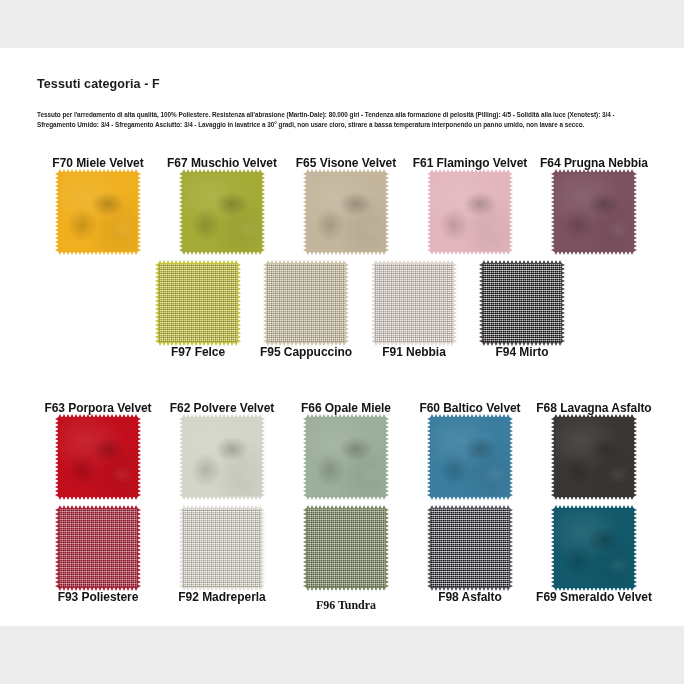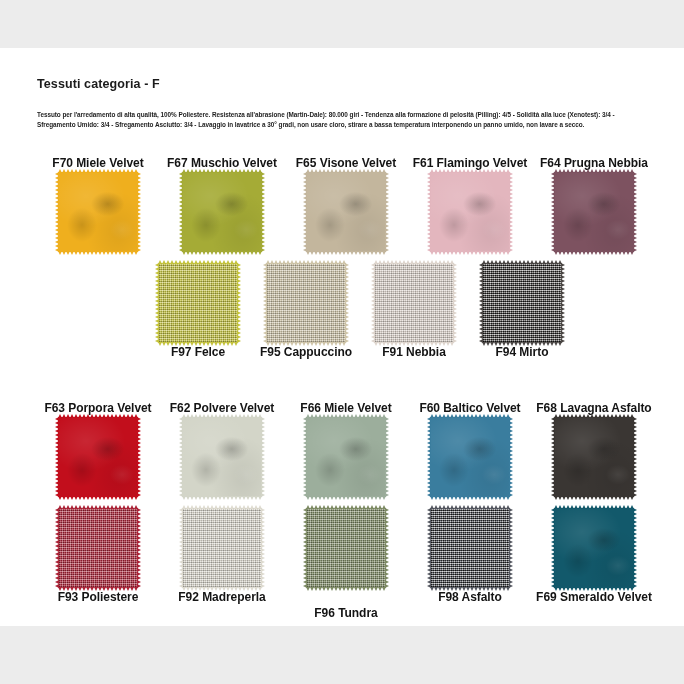--- a/index.html
+++ b/index.html
@@ -439,21 +439,21 @@
                 </svg>
               </div>
               <div class="zig right">
                 <svg preserveAspectRatio="none" viewBox="0 0 4 80" width="100%" height="100%" style="transform: scaleX(-1); display: block;">
                   <path d="M4 0 L0 2 L4 4 L0 6 L4 8 L0 10 L4 12 L0 14 L4 16 L0 18 L4 20 L0 22 L4 24 L0 26 L4 28 L0 30 L4 32 L0 34 L4 36 L0 38 L4 40 L0 42 L4 44 L0 46 L4 48 L0 50 L4 52 L0 54 L4 56 L0 58 L4 60 L0 62 L4 64 L0 66 L4 68 L0 70 L4 72 L0 74 L4 76 L0 78 L4 80 Z" fill="#d3d5c8"></path>
                 </svg>
               </div>
             </div>
           </div>
           <div class="cell" style="left: 283px;">
-            <div class="label" style="margin-bottom: 3px;">F66 Miele Velvet</div>
+            <div class="label" style="margin-bottom: 3px;">F66 Opale Miele</div>
             <div class="swatch-wrap">
               <div class="swatch" style="background: rgb(156, 174, 156);"></div>
               <div class="sheen"></div>
               <div class="mottle"></div>
               <div class="zig top">
                 <svg preserveAspectRatio="none" viewBox="0 0 80 4" width="100%" height="100%" style="display: block;">
                   <path d="M0 4 L2 0 L4 4 L6 0 L8 4 L10 0 L12 4 L14 0 L16 4 L18 0 L20 4 L22 0 L24 4 L26 0 L28 4 L30 0 L32 4 L34 0 L36 4 L38 0 L40 4 L42 0 L44 4 L46 0 L48 4 L50 0 L52 4 L54 0 L56 4 L58 0 L60 4 L62 0 L64 4 L66 0 L68 4 L70 0 L72 4 L74 0 L76 4 L78 0 L80 4 Z" fill="#9cae9c"></path>
                 </svg>
               </div>
               <div class="zig bottom">
@@ -603,21 +603,21 @@
                 <svg preserveAspectRatio="none" viewBox="0 0 4 80" width="100%" height="100%" style="display: block;">
                   <path d="M4 0 L0 2 L4 4 L0 6 L4 8 L0 10 L4 12 L0 14 L4 16 L0 18 L4 20 L0 22 L4 24 L0 26 L4 28 L0 30 L4 32 L0 34 L4 36 L0 38 L4 40 L0 42 L4 44 L0 46 L4 48 L0 50 L4 52 L0 54 L4 56 L0 58 L4 60 L0 62 L4 64 L0 66 L4 68 L0 70 L4 72 L0 74 L4 76 L0 78 L4 80 Z" fill="#7d8a63"></path>
                 </svg>
               </div>
               <div class="zig right">
                 <svg preserveAspectRatio="none" viewBox="0 0 4 80" width="100%" height="100%" style="transform: scaleX(-1); display: block;">
                   <path d="M4 0 L0 2 L4 4 L0 6 L4 8 L0 10 L4 12 L0 14 L4 16 L0 18 L4 20 L0 22 L4 24 L0 26 L4 28 L0 30 L4 32 L0 34 L4 36 L0 38 L4 40 L0 42 L4 44 L0 46 L4 48 L0 50 L4 52 L0 54 L4 56 L0 58 L4 60 L0 62 L4 64 L0 66 L4 68 L0 70 L4 72 L0 74 L4 76 L0 78 L4 80 Z" fill="#7d8a63"></path>
                 </svg>
               </div>
             </div>
-            <div class="label" style="margin-top: 20px;">F96 Tundra</div>
+            <div class="label" style="margin-top: 12px; font-family: Liberation Serif, serif;">F96 Tundra</div>
           </div>
           <div class="cell" style="left: 407px;">
             <div class="swatch-wrap">
               <div class="swatch" style="background: rgb(84, 87, 96);"></div>
               <div class="weave-dark"></div>
               <div class="zig top">
                 <svg preserveAspectRatio="none" viewBox="0 0 80 4" width="100%" height="100%" style="display: block;">
                   <path d="M0 4 L2 0 L4 4 L6 0 L8 4 L10 0 L12 4 L14 0 L16 4 L18 0 L20 4 L22 0 L24 4 L26 0 L28 4 L30 0 L32 4 L34 0 L36 4 L38 0 L40 4 L42 0 L44 4 L46 0 L48 4 L50 0 L52 4 L54 0 L56 4 L58 0 L60 4 L62 0 L64 4 L66 0 L68 4 L70 0 L72 4 L74 0 L76 4 L78 0 L80 4 Z" fill="#545760"></path>
                 </svg>
               </div>

